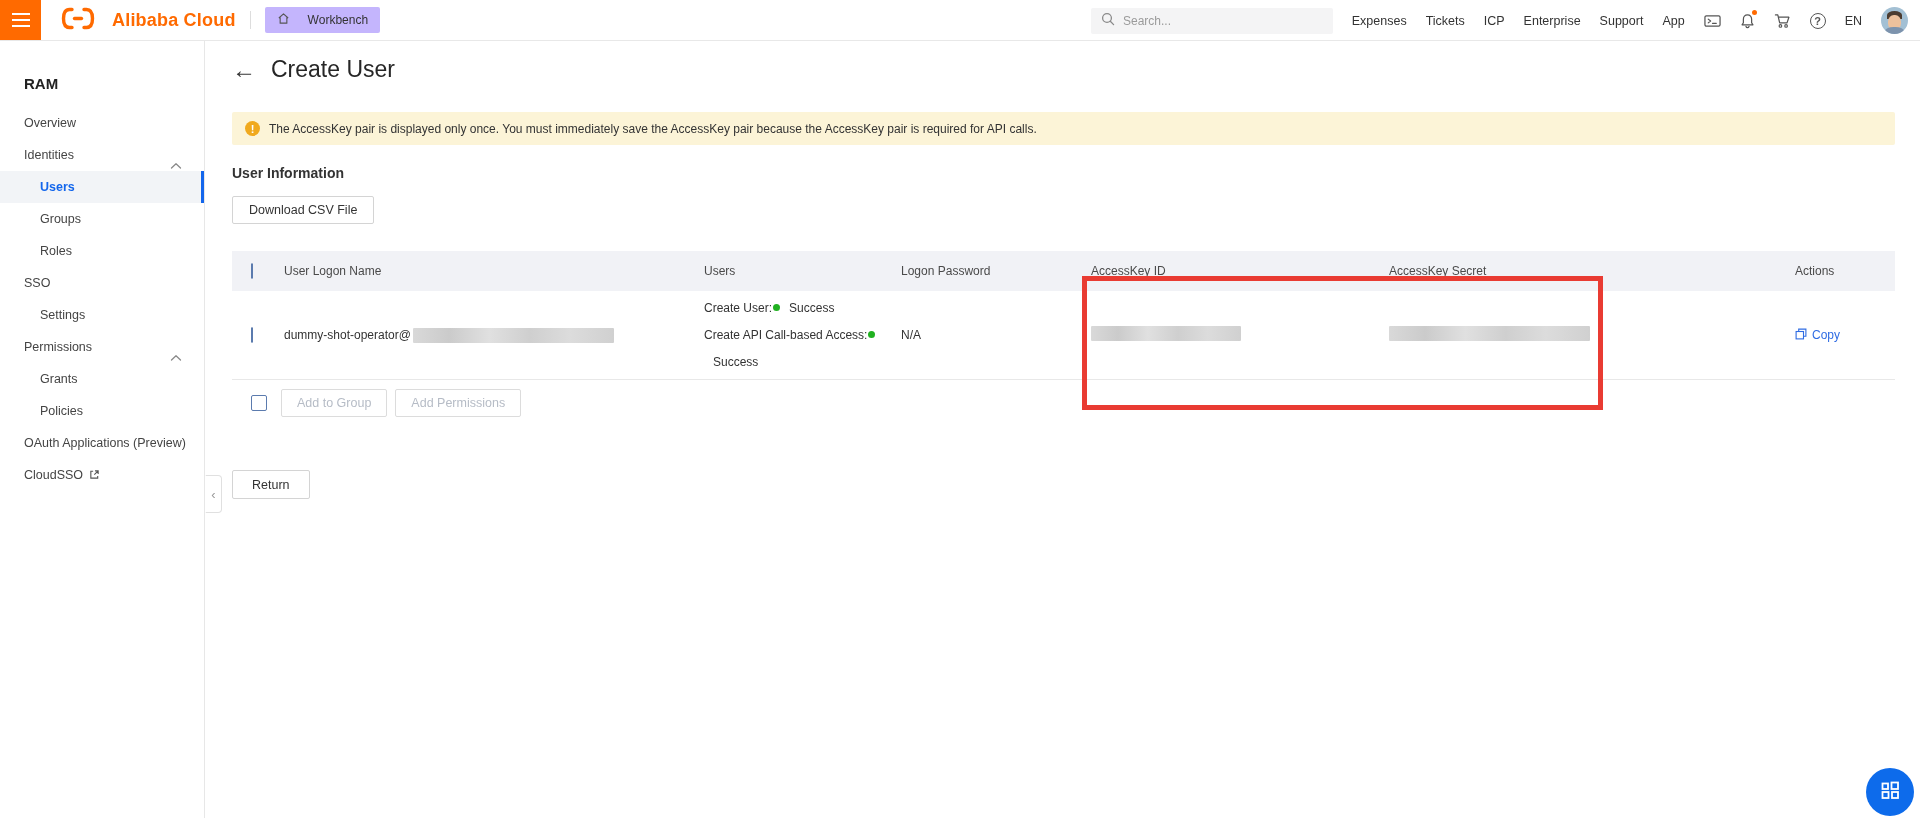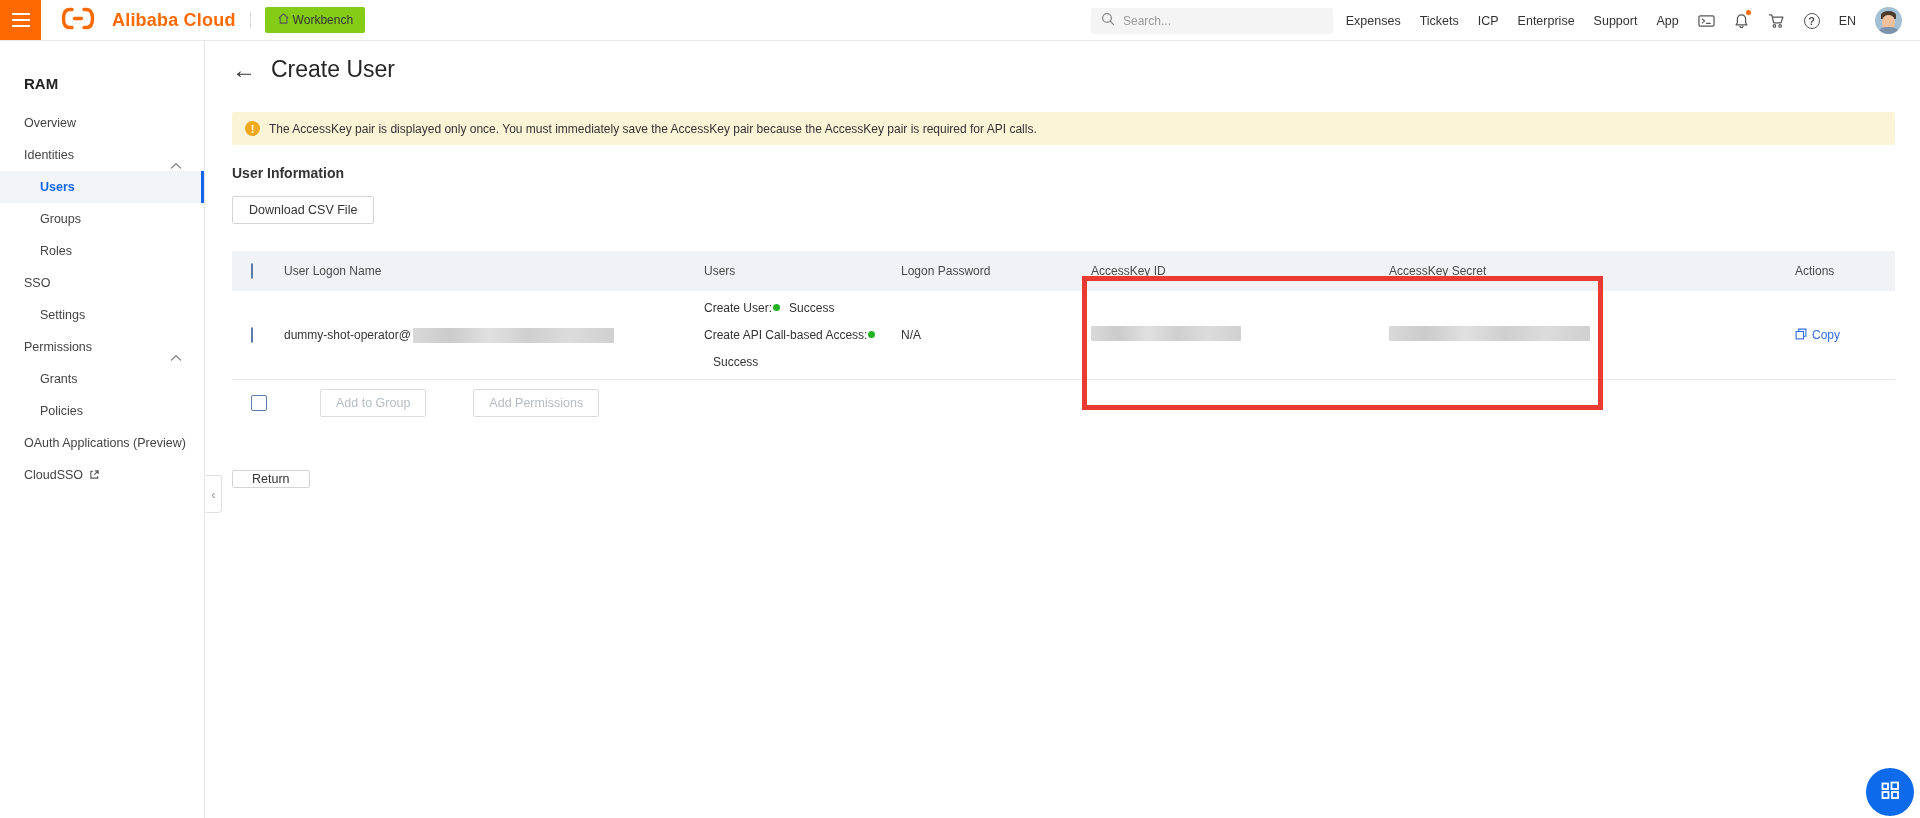--- a/index.html
+++ b/index.html
@@ -10,28 +10,28 @@
   }
   
   .topbar { position:absolute; top:0; left:0; right:0; height:41px; background:#fff;
             border-bottom:1px solid #e8e8e8; display:flex; align-items:center; z-index:6; }
   .hamburger { width:41px; height:40px; background:#FF6A00; display:flex; flex-direction:column;
                justify-content:center; align-items:center; gap:4px; cursor:pointer; flex:0 0 auto; }
   .hamburger span { display:block; width:18px; height:2px; background:#fff; }
   .logo { display:flex; align-items:center; gap:17px; margin-left:20px; flex:0 0 auto; }
   .logo-text { color:#FF6A00; font-size:18px; font-weight:bold; letter-spacing:.2px; }
   .top-divider { width:1px; height:18px; background:#ddd; margin:0 14px; }
-  .workbench { height:26px; background:#84cc16; border-radius:2px; display:flex; align-items:center;
-               gap:3px; padding:0 12px; font-size:12px; color:#333; cursor:pointer; }
+  .workbench { height:26px; background:#c4b5fd; border-radius:2px; display:flex; align-items:center;
+               gap:18px; padding:0 12px; font-size:12px; color:#333; cursor:pointer; }
   .search-box { position:absolute; left:1091px; top:8px; width:242px; height:26px; background:#f4f4f5;
                 border-radius:2px; display:flex; align-items:center; gap:8px; padding:0 10px; }
   .search-box input { border:none; outline:none; background:transparent; font-size:12px; color:#555;
                       width:100%; font-family:"Liberation Sans",sans-serif; }
   .search-box input::placeholder { color:#9b9b9b; }
-  .topnav { position:absolute; right:18px; top:0; height:41px; display:flex; align-items:center;
+  .topnav { position:absolute; right:12px; top:0; height:41px; display:flex; align-items:center;
             gap:19px; font-size:12.5px; color:#333; }
   .topnav .nav-link { cursor:pointer; white-space:nowrap; }
   .icon-btn { display:flex; align-items:center; justify-content:center; cursor:pointer; position:relative; }
   .bell-dot { position:absolute; top:-3px; right:-2px; width:5px; height:5px; border-radius:50%; background:#FF6A00; }
   .help-circle { width:16px; height:16px; border:1.3px solid #555; border-radius:50%; font-size:11px;
                  font-weight:bold; color:#555; display:flex; align-items:center; justify-content:center; }
   .avatar { width:27px; height:27px; border-radius:50%; background:#a3c0d4; position:relative; overflow:hidden; cursor:pointer; }
   .avatar .face { position:absolute; left:7px; top:8px; width:13px; height:15px; background:#eec19c; border-radius:45%; }
   .avatar .hair { position:absolute; left:6px; top:4px; width:15px; height:8px; background:#4c3c30; border-radius:50% 50% 0 0; }
   .avatar .body { position:absolute; left:4px; top:20px; width:19px; height:9px; background:#7d93ad; border-radius:45% 45% 0 0; }
@@ -83,25 +83,25 @@
   .redact { height:15px; border-radius:1px;
             background:linear-gradient(90deg,#d9d9d9 0%,#cbcbcb 18%,#e0e0e0 38%,#cfcfcf 58%,#dcdcdc 78%,#d0d0d0 100%); }
   .redact.name { width:201px; margin-left:2px; }
   .redact.id { width:150px; }
   .redact.secret { width:201px; }
   .status-cell { line-height:27px; padding-right:10px; }
   .status-dot { display:inline-block; width:7px; height:7px; border-radius:50%; background:#21b121;
                 margin-left:1px; vertical-align:1px; }
   .status-result { margin-left:9px; }
   .copy-link { display:inline-flex; align-items:center; gap:5px; color:#2f6ce3; font-size:12px; cursor:pointer; }
-  .post-row { margin-top:9px; display:flex; align-items:center;gap:39px; }
+  .post-row { margin-top:9px; display:flex; align-items:center; }
   .post-row .cb { margin-left:19px; }
   .post-row .btn { height:28px; padding:0 15px; margin-left:14px; }
   .post-row .btn + .btn { margin-left:8px; }
-  .return-btn { margin-top:53px; height:18px; padding:0 19px; }
+  .return-btn { margin-top:53px; height:29px; padding:0 19px; }
 
   
   .red-annotation { position:absolute; left:1082px; top:276px; width:521px; height:134px;
                     border:5px solid #e93b32; z-index:4; pointer-events:none; }
   .fab { position:absolute; right:6px; bottom:2px; width:48px; height:48px; border-radius:50%;
          background:#0d6beb; display:flex; align-items:center; justify-content:center; cursor:pointer; z-index:6; }
 </style>
 </head>
 <body>
 

